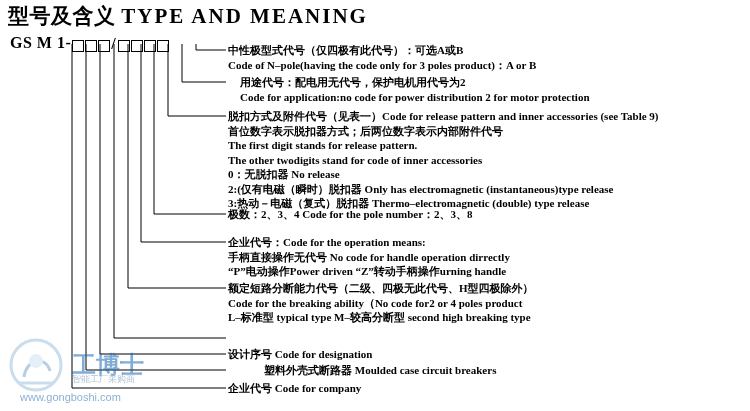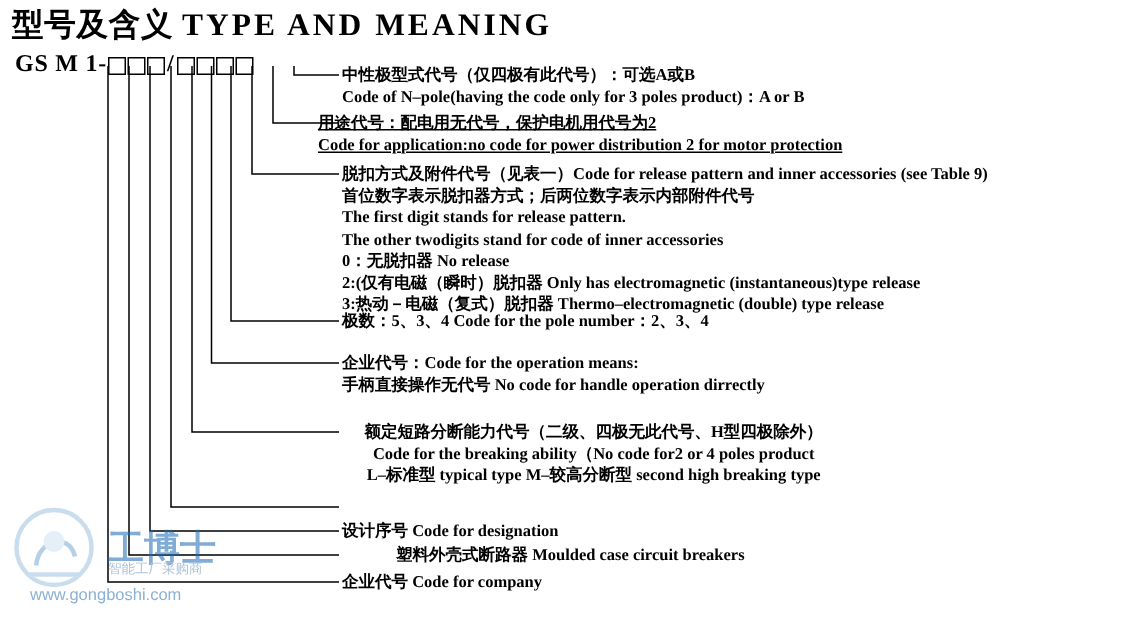--- a/index.html
+++ b/index.html
@@ -144,45 +144,46 @@
       <path d="M86,44 L86,370 L226,370"></path>
       <path d="M72,44 L72,388 L226,388"></path>
     </g>
   </svg>
 
   <div class="ann" style="left:228px; top:43px;">
     <span class="l">中性极型式代号（仅四极有此代号）：可选A或B</span>
     <span class="l">Code of N–pole(having the code only for 3 poles product)：A or B</span>
   </div>
 
-  <div class="ann" style="left:212px; top:75px;text-decoration:underline;">
+  <div class="ann" style="left:240px; top:75px;">
     <span class="l">用途代号：配电用无代号，保护电机用代号为2</span>
     <span class="l">Code for application:no code for power distribution 2 for motor protection</span>
   </div>
 
   <div class="ann" style="left:228px; top:109px;">
     <span class="l">脱扣方式及附件代号（见表一）Code for release pattern and inner accessories (see Table 9)</span>
     <span class="l">首位数字表示脱扣器方式；后两位数字表示内部附件代号</span>
     <span class="l">The first digit stands for release pattern.</span>
     <span class="l">The other twodigits stand for code of inner accessories</span>
     <span class="l">0：无脱扣器 No release</span>
     <span class="l">2:(仅有电磁（瞬时）脱扣器  Only has electromagnetic (instantaneous)type release</span>
     <span class="l">3:热动－电磁（复式）脱扣器 Thermo–electromagnetic (double) type release</span>
   </div>
 
   <div class="ann" style="left:228px; top:207px;">
-    <span class="l">极数：5、3、4   Code for the pole number：2、3、4</span>
+    <span class="l">极数：2、3、4   Code for the pole number：2、3、8</span>
   </div>
 
   <div class="ann" style="left:228px; top:235px;">
     <span class="l">企业代号：Code for the operation means:</span>
     <span class="l">手柄直接操作无代号 No code for handle operation dirrectly</span>
-  </div>
-
-  <div class="ann" style="left:243px; top:281px;text-align:center;">
+    <span class="l">“P”电动操作Power driven     “Z”转动手柄操作urning handle</span>
+  </div>
+
+  <div class="ann" style="left:228px; top:281px;">
     <span class="l">额定短路分断能力代号（二级、四极无此代号、H型四极除外）</span>
     <span class="l">Code for the breaking ability（No code for2 or 4 poles product</span>
     <span class="l">L–标准型 typical type   M–较高分断型 second high breaking type</span>
   </div>
 
 
   <div class="ann" style="left:228px; top:347px;">
     <span class="l">设计序号 Code for designation</span>
   </div>
 

